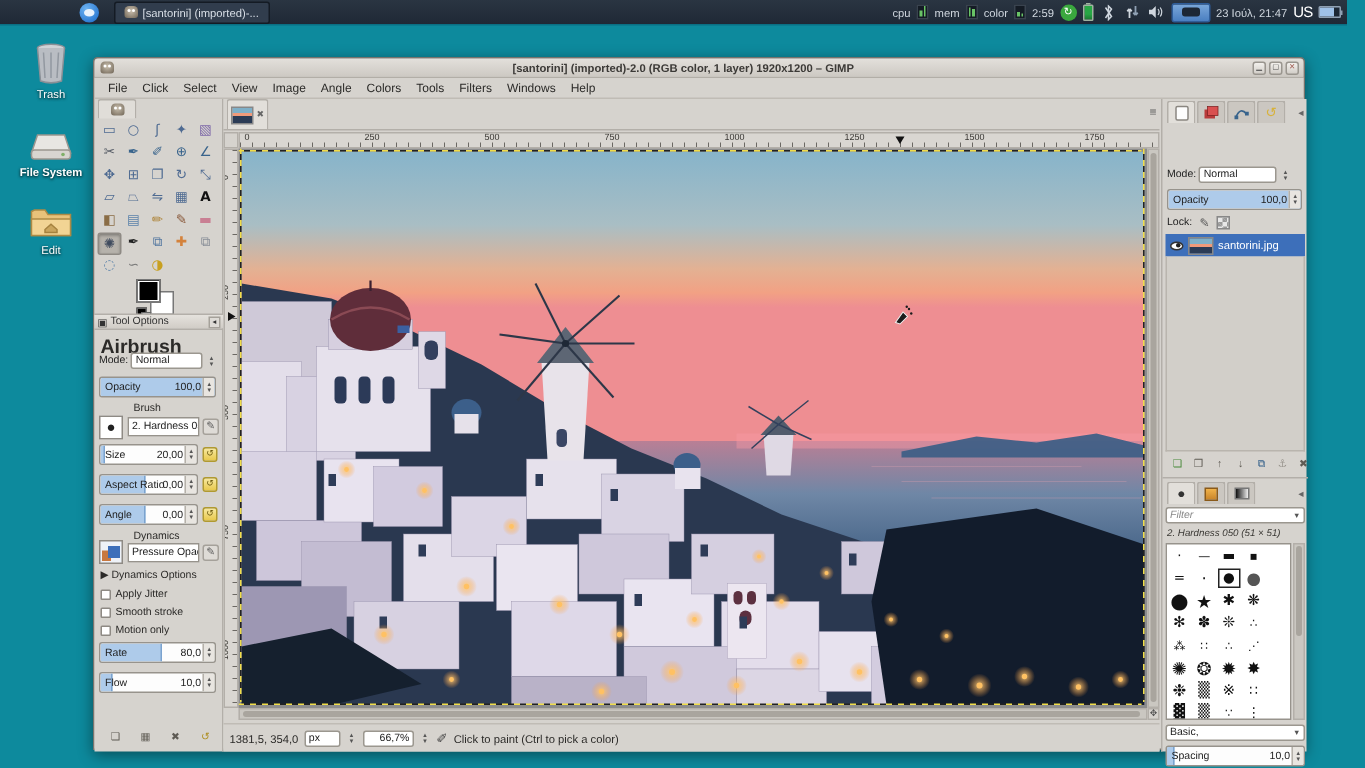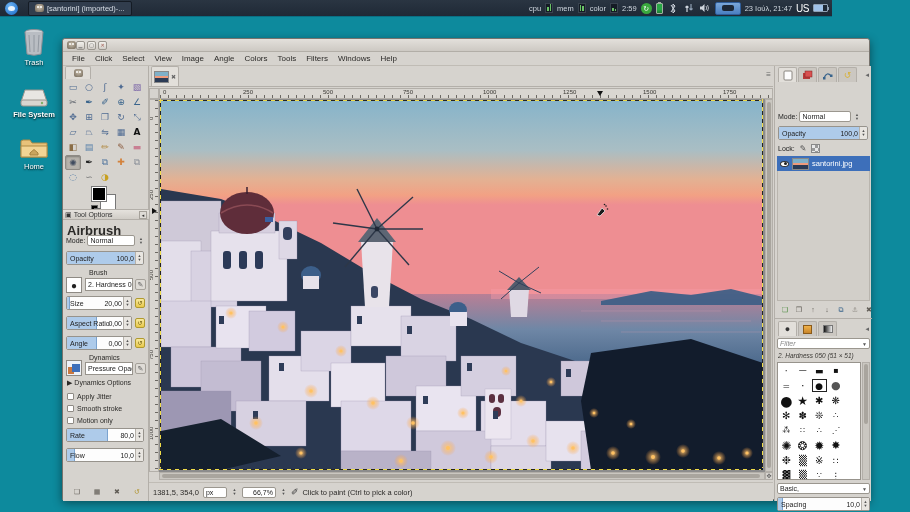--- a/index.html
+++ b/index.html
@@ -1,20 +1,20 @@
 <!DOCTYPE html>
 <html><head>
 <meta charset="utf-8">
 <style>
   * { margin:0; padding:0; box-sizing:border-box; }
   html,body { width:910px; height:512px; overflow:hidden; }
   body { font-family:"Liberation Sans","DejaVu Sans",sans-serif; background:#0d8a9d; position:relative; font-size:8px; color:#222; }
 
   
-  #panel { position:absolute; left:0; top:0; width:832px; height:17px; background:linear-gradient(#2a3542,#1f2936); border-bottom:1px solid #0a6f84; display:flex; align-items:center; }
+  #panel { position:absolute; left:0; top:0; width:898px; height:17px; background:linear-gradient(#2a3542,#1f2936); border-bottom:1px solid #0a6f84; display:flex; align-items:center;padding-left:48px; }
   #app-menu-btn { width:13px; height:13px; border-radius:50%; background:radial-gradient(circle at 35% 30%,#6db3f2,#1868c8); margin-left:5px; position:relative; }
   #app-menu-btn::after{content:"";position:absolute;left:3px;top:4px;width:7px;height:5px;border-radius:50%;background:#eaf3fc;}
   #win-button { margin-left:10px; height:15px; display:flex; align-items:center; gap:3px; background:#313d4d; border:1px solid #141b24; border-radius:2px; padding:0 6px; color:#d9dfe7; font-size:7.5px; max-width:120px; white-space:nowrap; }
   .wilber { width:9px; height:8px; background:radial-gradient(circle at 50% 40%,#c9bfae,#6e6354); border-radius:3px 3px 2px 2px; position:relative; flex:0 0 auto;}
   .wilber::after{content:"";position:absolute;left:2px;top:2px;width:2px;height:2px;background:#fff;border-radius:50%;box-shadow:3px 0 0 #fff;}
   #tray { margin-left:auto; display:flex; align-items:center; gap:4px; padding-right:4px; color:#cfd6de; font-size:7.5px; }
   .gauge { width:8px; height:10px; background:#141b24; border:1px solid #39434f; display:flex; align-items:flex-end; gap:1px; padding:1px; }
   .gauge i { display:block; width:2px; background:#69c366; }
   .tray-ico { width:12px; height:12px; display:flex; align-items:center; justify-content:center; }
   .upd { width:11px; height:11px; border-radius:50%; background:#3aa83e; color:#fff; font-size:7px; text-align:center; line-height:11px; }
@@ -192,26 +192,27 @@
   <div>File System</div>
 </div>
 <div class="dicon" style="left:4px;top:136px;">
   <div class="art" style="width:28px;height:24px;">
     <svg width="28" height="24" viewBox="0 0 28 24">
         <path d="M1 5 L1 21 L27 21 L27 7 L12 7 L10 4 L3 4 Z" fill="#e8c27a" stroke="#ad8a45"></path>
         <path d="M1 10 L27 10 L27 21 L1 21 Z" fill="#f2d494" stroke="#ad8a45"></path>
         <path d="M10 17 L14 13.5 L18 17 L18 19 L10 19 Z" fill="#c9a55e" stroke="#a5823f"></path>
       </svg>
   </div>
-  <div>Home</div>
+  <div>Edit</div>
 </div>
 
 <div id="gimp">
   <div id="titlebar">
     <span class="wilber" style="margin-left:4px;"></span>
+    <span id="title-text">[santorini] (imported)-2.0 (RGB color, 1 layer) 1920x1200 – GIMP</span>
     <span class="winbtns">
       <span class="winbtn">▁</span>
       <span class="winbtn">▢</span>
       <span class="winbtn" style="color:#a05a50">✕</span>
     </span>
   </div>
   <div id="menubar">
       <span class="menu-item">File</span>
       <span class="menu-item">Click</span>
       <span class="menu-item">Select</span>

